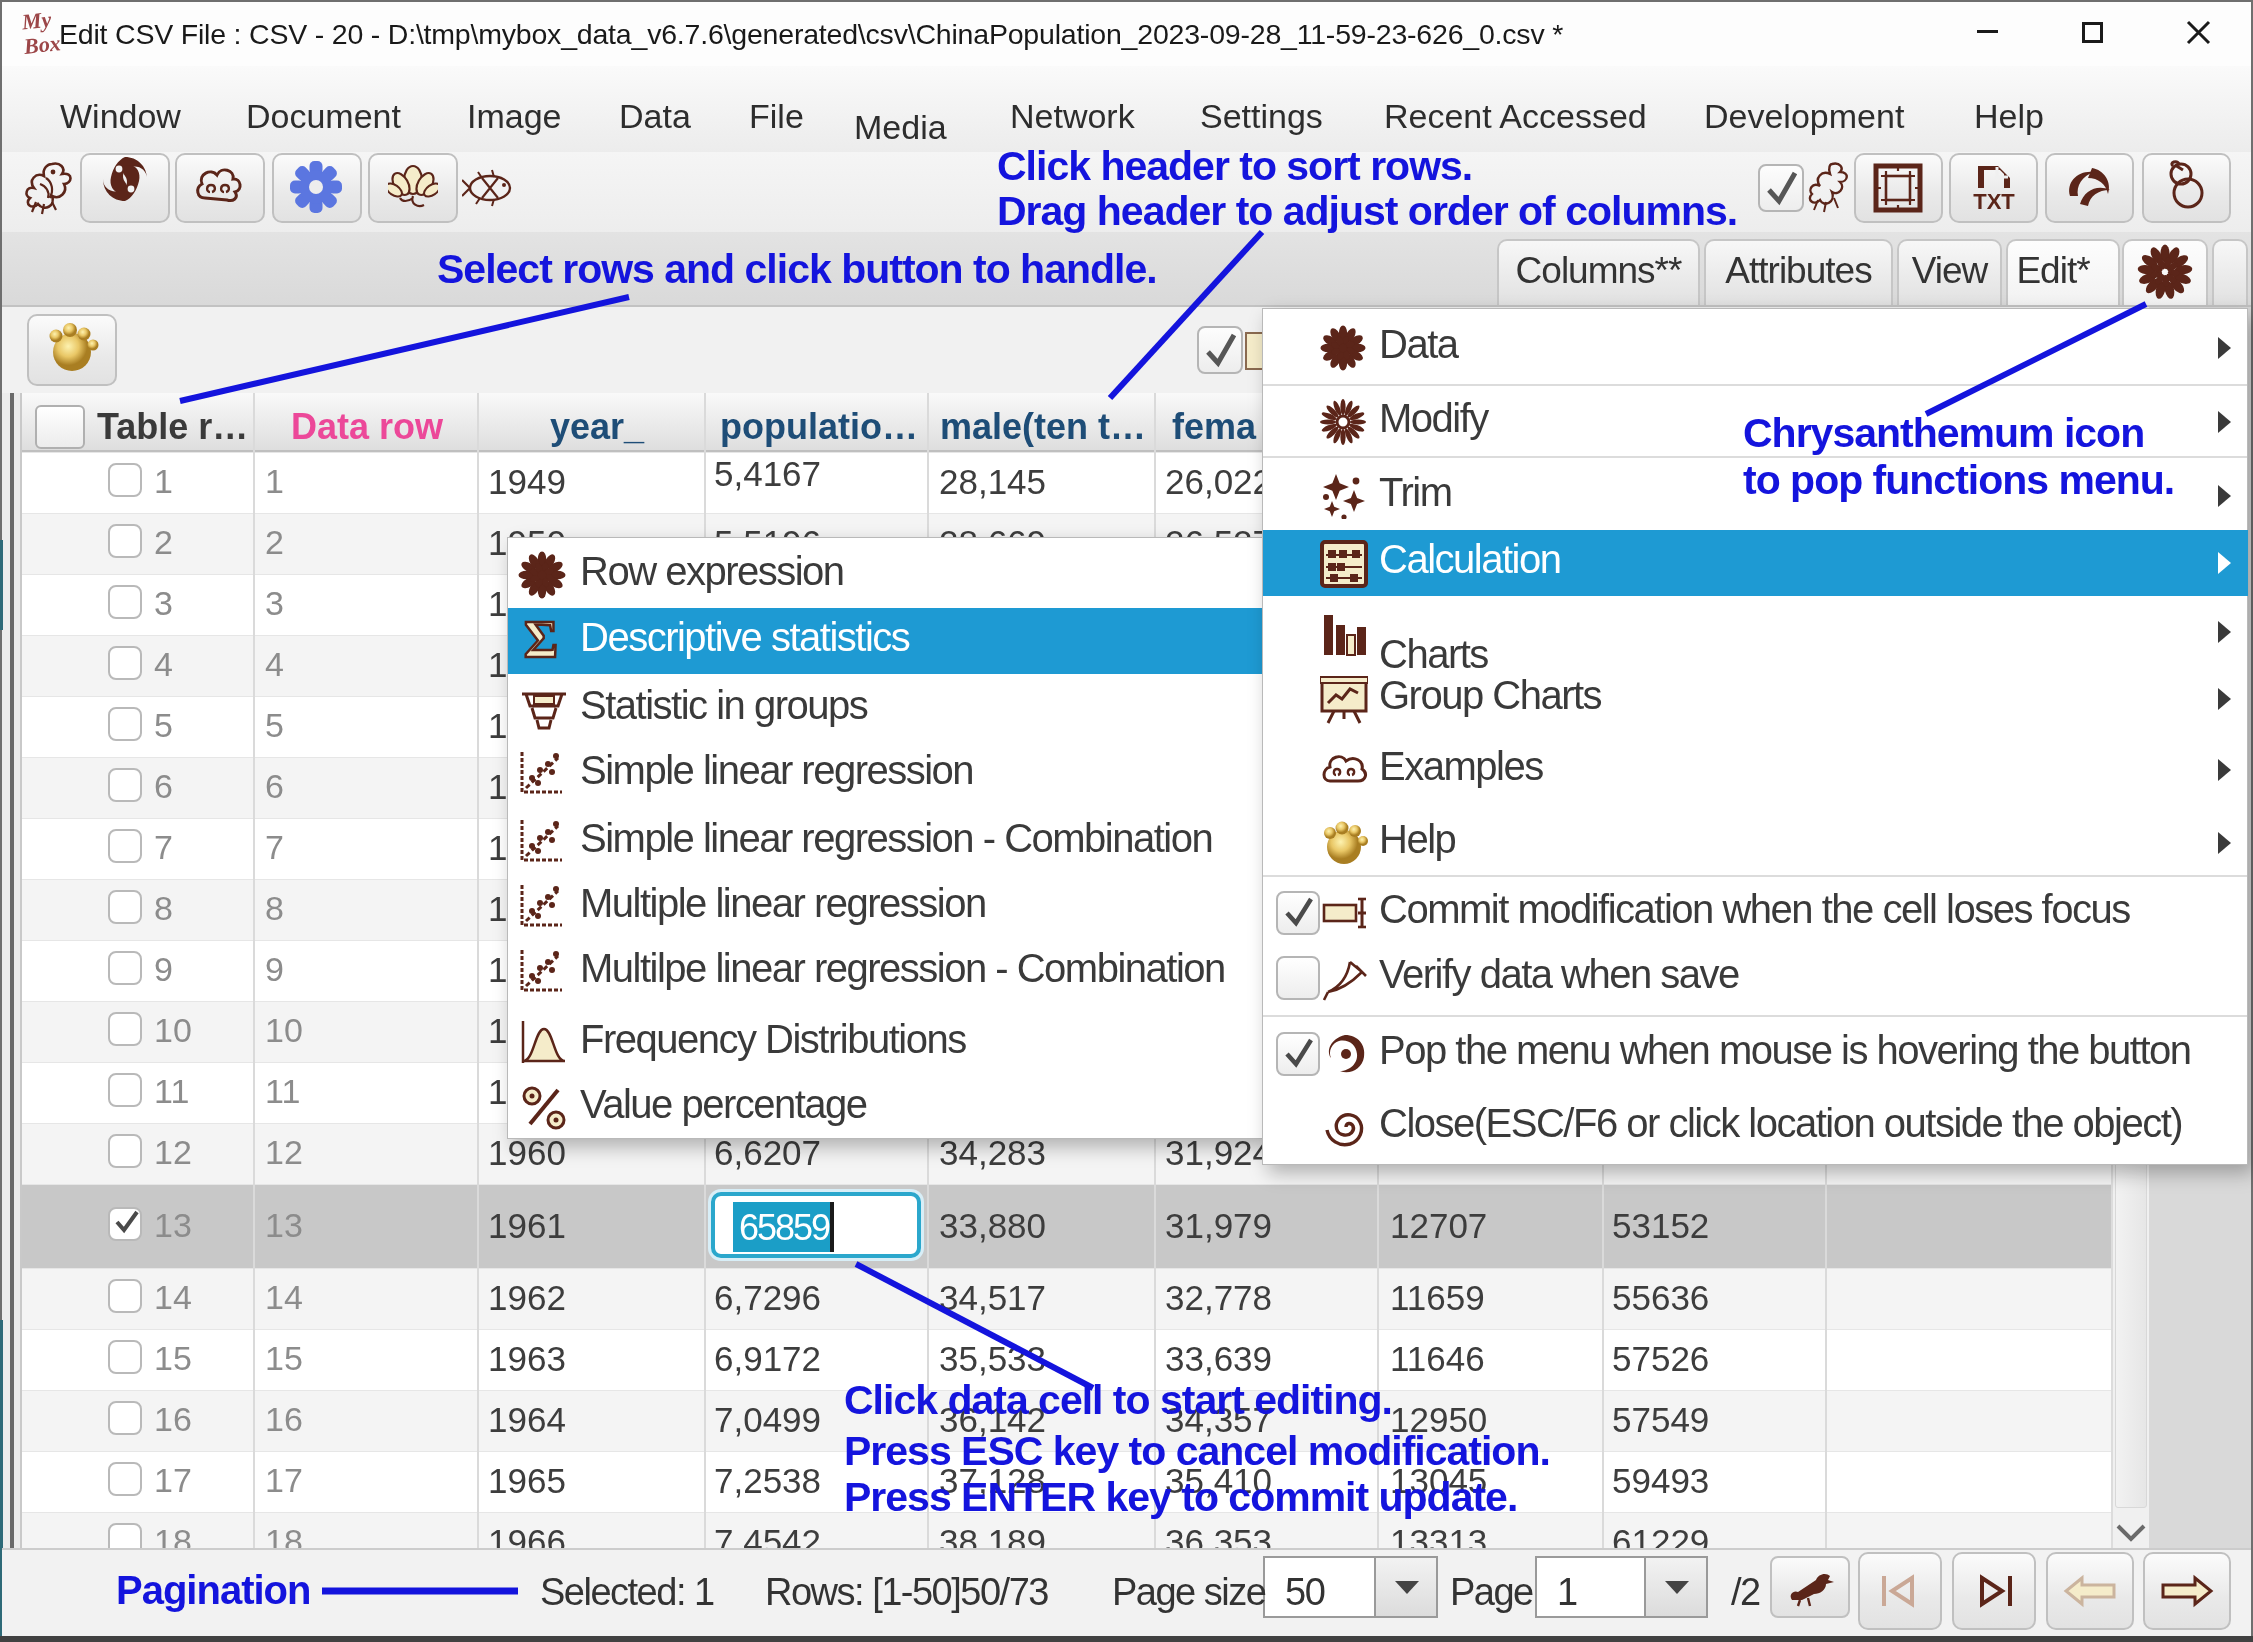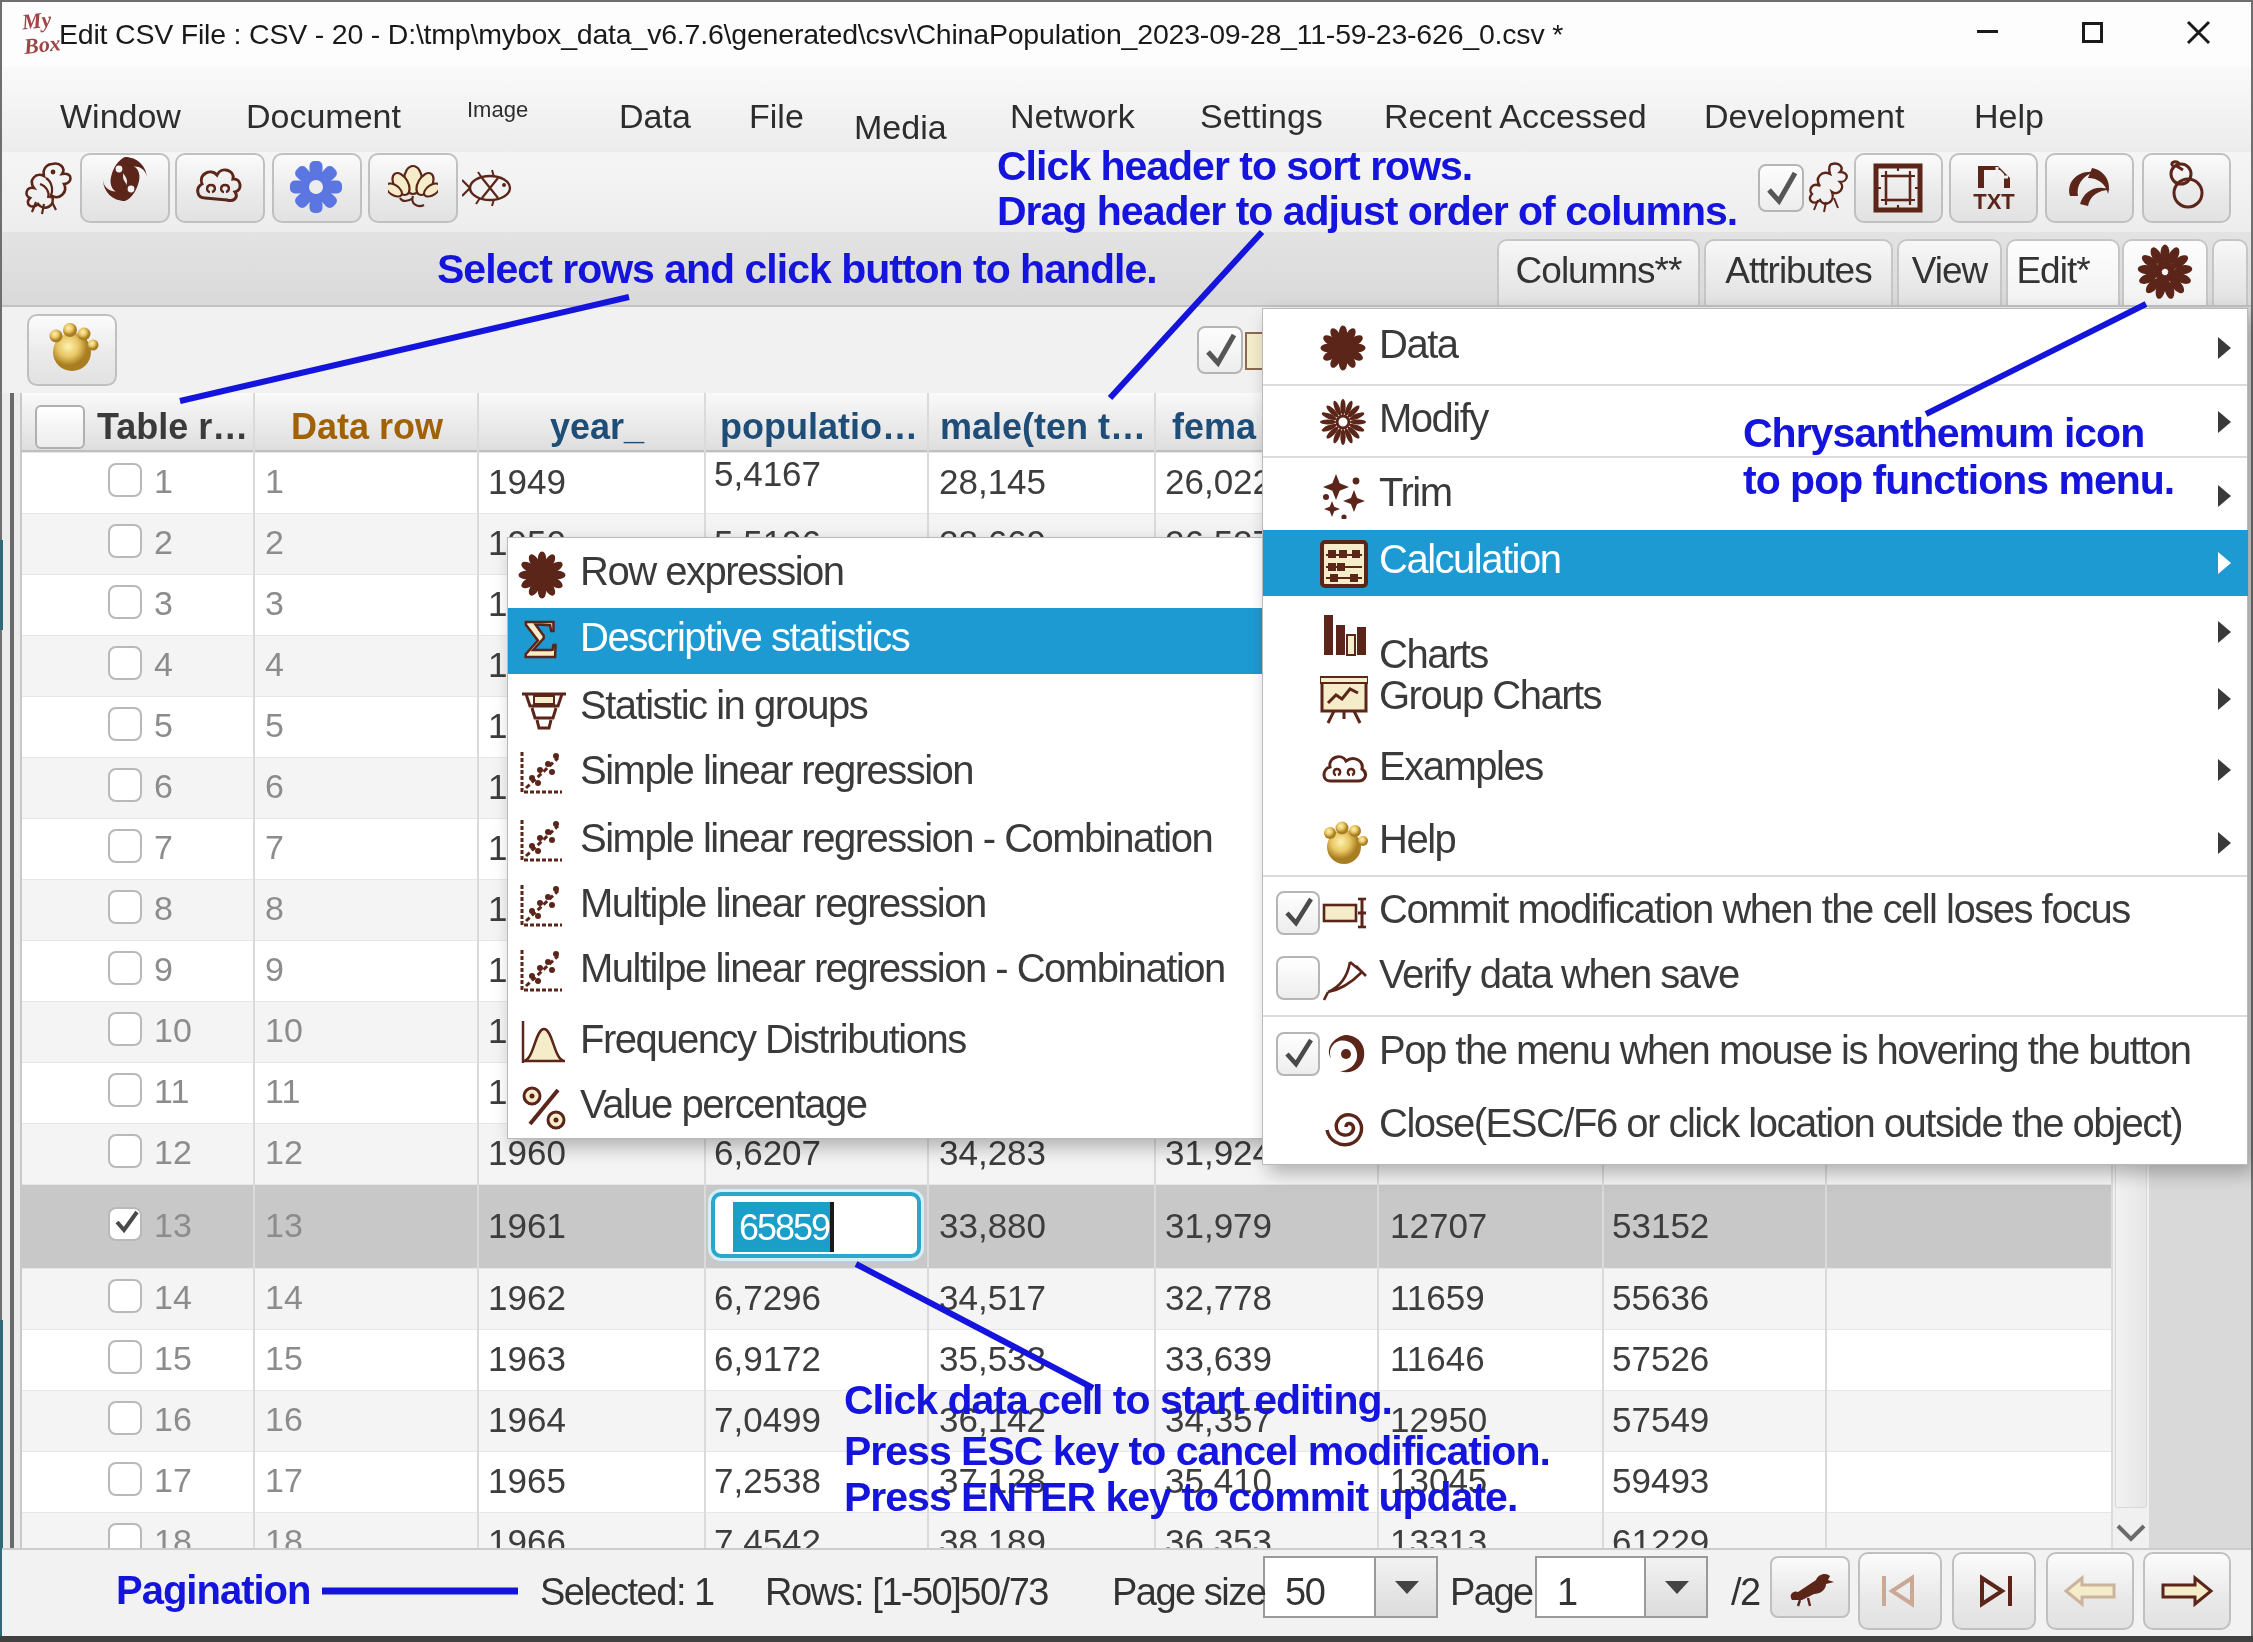--- a/index.html
+++ b/index.html
@@ -38,21 +38,21 @@
 <div class="t" style="left:59px;top:18px;font-size:28.5px;letter-spacing:-0.2px;color:#191919;">Edit CSV File : CSV - 20 - D:\tmp\mybox_data_v6.7.6\generated\csv\ChinaPopulation_2023-09-28_11-59-23-626_0.csv *</div>
 <div class="abs" style="left:1977px;top:30px;width:21px;height:3px;background:#1a1a1a;"></div>
 <div class="abs" style="left:2082px;top:22px;width:21px;height:21px;border:3px solid #1a1a1a;"></div>
 <svg class="abs" style="left:2186px;top:20px;" width="25" height="25">
     <path d="M2 2 L23 23 M23 2 L2 23" stroke="#1a1a1a" stroke-width="3"></path>
   </svg>
 
 <div class="abs" style="left:2px;top:66px;width:2249px;height:86px;background:linear-gradient(#fafafa,#ececec);"></div>
 <div class="t" style="left:60px;top:97px;font-size:34px;color:#2d2d2d;">Window</div>
 <div class="t" style="left:246px;top:97px;font-size:34px;color:#2d2d2d;">Document</div>
-<div class="t" style="left:467px;top:97px;font-size:22px;color:#2d2d2d;">Image</div>
+<div class="t" style="left:467px;top:97px;font-size:34px;color:#2d2d2d;">Image</div>
 <div class="t" style="left:619px;top:97px;font-size:34px;color:#2d2d2d;">Data</div>
 <div class="t" style="left:749px;top:97px;font-size:34px;color:#2d2d2d;">File</div>
 <div class="t" style="left:854px;top:108px;font-size:34px;color:#2d2d2d;">Media</div>
 <div class="t" style="left:1010px;top:97px;font-size:34px;color:#2d2d2d;">Network</div>
 <div class="t" style="left:1200px;top:97px;font-size:34px;color:#2d2d2d;">Settings</div>
 <div class="t" style="left:1384px;top:97px;font-size:34px;color:#2d2d2d;">Recent Accessed</div>
 <div class="t" style="left:1704px;top:97px;font-size:34px;color:#2d2d2d;">Development</div>
 <div class="t" style="left:1974px;top:97px;font-size:34px;color:#2d2d2d;">Help</div>
 
 <div class="abs" style="left:2px;top:152px;width:2249px;height:80px;background:linear-gradient(#f5f5f5,#ededed);"></div>
@@ -220,21 +220,21 @@
 <div class="vline" style="left:231px;top:0;height:1155px;"></div>
 <div class="vline" style="left:455px;top:0;height:1155px;"></div>
 <div class="vline" style="left:682px;top:0;height:1155px;"></div>
 <div class="vline" style="left:905px;top:0;height:1155px;"></div>
 <div class="vline" style="left:1132px;top:0;height:1155px;"></div>
 <div class="vline" style="left:1355px;top:0;height:1155px;"></div>
 <div class="vline" style="left:1580px;top:0;height:1155px;"></div>
 <div class="vline" style="left:1803px;top:0;height:1155px;"></div>
 <div class="abs" style="left:13px;top:12px;width:50px;height:44px;border:2px solid #b0b0b0;border-radius:6px;background:linear-gradient(#ffffff,#ececec);"></div>
 <div class="hl" style="left:75px;top:13px;color:#3a3a3a;">Table r…</div>
-<div class="hl" style="left:269px;top:13px;color:#a16207;">Data row</div>
+<div class="hl" style="left:269px;top:13px;color:#ec4899;">Data row</div>
 <div class="hl" style="left:528px;top:13px;color:#1e4d77;">year_</div>
 <div class="hl" style="left:698px;top:13px;color:#1e4d77;">populatio…</div>
 <div class="hl" style="left:918px;top:13px;color:#1e4d77;">male(ten t…</div>
 <div class="hl" style="left:1150px;top:13px;color:#1e4d77;">fema</div>
 <div class="cb" style="left:86px;top:70px;"></div>
 <div class="rn" style="left:132px;top:69px;">1</div>
 <div class="rn" style="left:243px;top:69px;">1</div>
 <div class="cell" style="left:466px;top:69px;">1949</div>
 <div class="cell" style="left:692px;top:61px;">5,4167</div>
 <div class="cell" style="left:917px;top:69px;">28,145</div>

